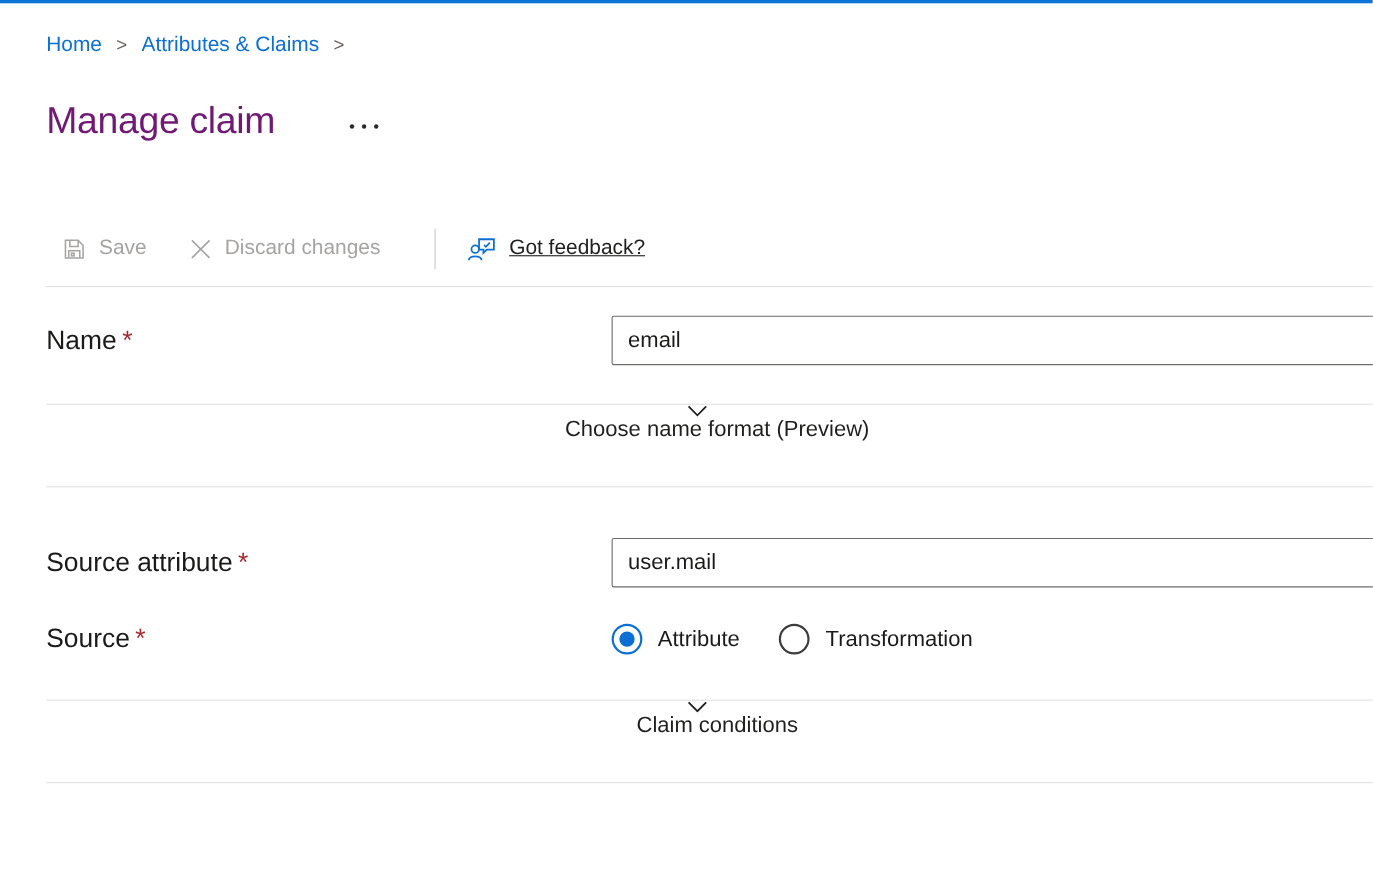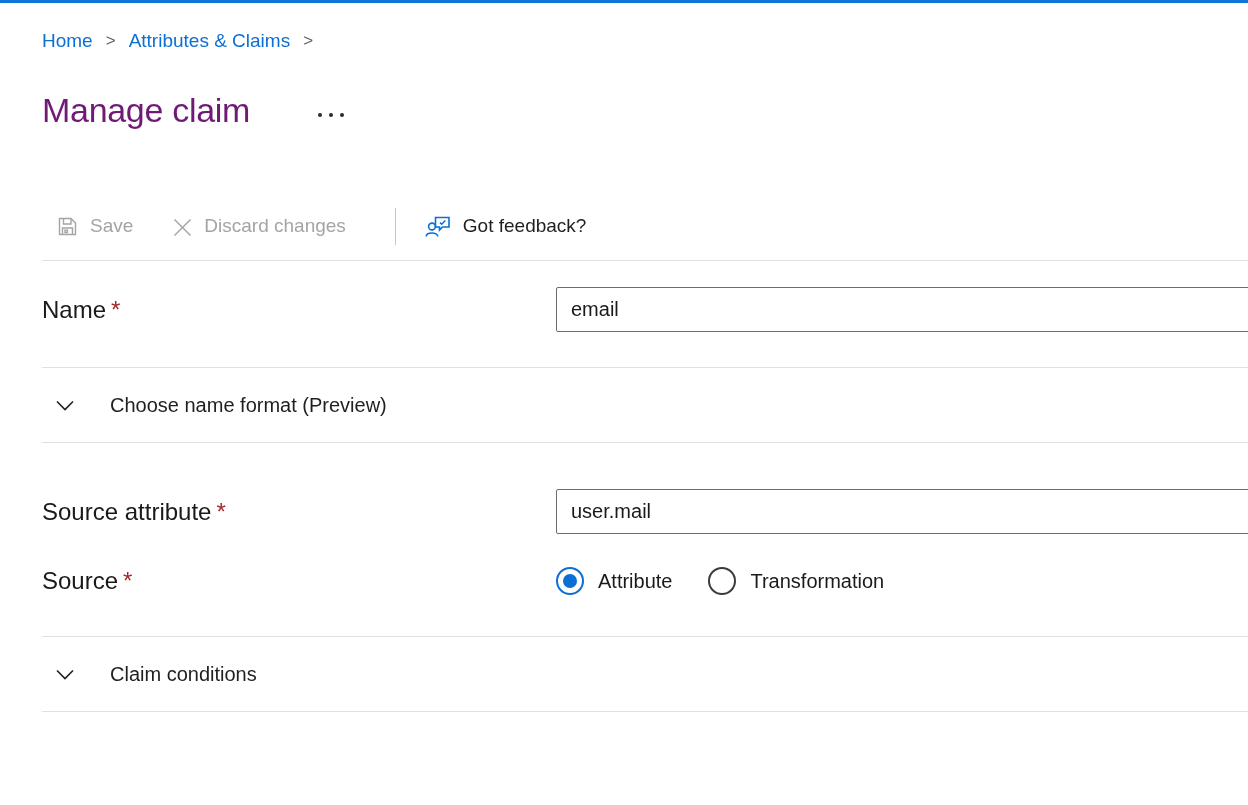--- a/index.html
+++ b/index.html
@@ -46,22 +46,22 @@
     display: flex; align-items: center;
     height: 42px;
     font-size: 19px;
   }
   .tb-btn {
     display: flex; align-items: center; gap: 12px;
     background: none; border: none; cursor: pointer;
     font-size: 19px; font-family: inherit;
     padding: 4px 2px;
   }
-  .tb-btn.disabled { color: #a6a4a2; align-items: flex-end; }
-  .tb-btn.enabled { color: #201f1e; }
+  .tb-btn.disabled { color: #a6a4a2; }
+  .tb-btn.enabled { color: #201f1e; text-decoration: underline; }
   .tb-gap-1 { margin-left: 36px; }
   .tb-divider { width: 1px; height: 37px; background: #c9c7c5; margin: 0 27px 0 47px; }
 
   
   .divider { border: none; border-top: 1px solid #e2e0de; margin-left: 42px; }
   .divider.toolbar-line { margin-top: 13px; }
 
   
   .form-row {
     margin-left: 42px;
@@ -97,20 +97,21 @@
   .section-header {
     margin-left: 42px;
     height: 75px;
     display: flex; align-items: center;
     padding-left: 14px;
     border-bottom: 1px solid #e2e0de;
     cursor: pointer;
     background: none; border-top: none; border-left: none; border-right: none;
     width: calc(100% - 42px);
     font-family: inherit;
+    flex-direction: column;
   }
   .section-header .chev { margin-right: 36px; display: flex; align-items: center; }
   .section-title { font-size: 20px; color: #201f1e; }
 
   
   .radio-group { display: flex; align-items: center; }
   .radio-option { display: flex; align-items: center; cursor: pointer; margin-right: 36px; }
   .radio-circle {
     width: 28px; height: 28px; border-radius: 50%;
     border: 2px solid #3d3c3b;

